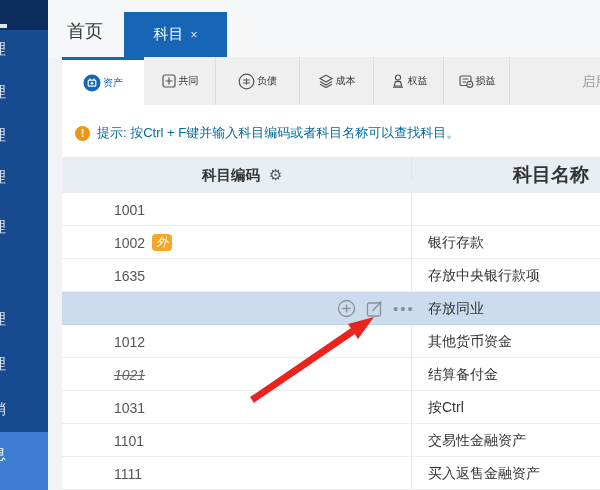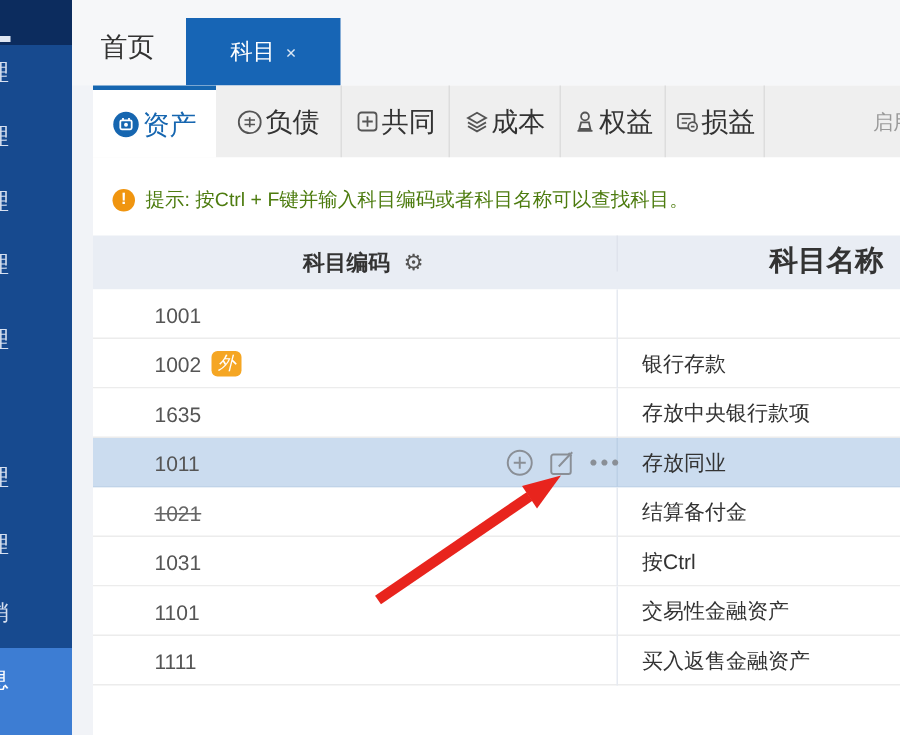--- a/index.html
+++ b/index.html
@@ -18,47 +18,47 @@
   .gutter { position:absolute; left:48px; top:0; width:14px; height:490px; background:#f1f3f7; }
 
   
   .tabsarea { position:absolute; left:48px; top:0; width:552px; height:57px; background:#f6f7f9; }
   .hometab { position:absolute; left:15px; top:0; height:53px; line-height:62px; font-size:18px; color:#333; padding:0 4px; cursor:pointer; }
   .activetab { position:absolute; left:76px; top:12px; width:103px; height:45px; background:#1765b5; color:#fff; font-size:15px; display:flex; align-items:center; justify-content:center; gap:7px; }
   .activetab .closex { font-size:12px; color:#dce8f5; }
 
   
   .ribbon { position:absolute; left:62px; top:57px; width:538px; height:48px; background:#efefef; display:flex; align-items:stretch; }
-  .rtab { display:flex; align-items:center; justify-content:center; gap:2px; font-size:18px; color:#333; border-right:1px solid #dddddd; cursor:pointer; }
+  .rtab { display:flex; align-items:center; justify-content:center; gap:2px; font-size:10px; color:#333; border-right:1px solid #dddddd; cursor:pointer; }
   .rtab svg { flex:0 0 auto; }
   .rtab.active { background:#ffffff; border-top:3px solid #1666b0; border-right:none; color:#1666b0; }
   .w0{width:82px}.w1{width:84px}.w2{width:72px}.w3{width:70px}.w4{width:74px}.w5{width:66px}
   .period { position:absolute; left:520px; top:0; height:48px; line-height:50px; font-size:13.5px; color:#999; white-space:nowrap; }
 
   
   .hintbar { position:absolute; left:62px; top:105px; width:538px; height:52px; background:#fff; }
   .hint-inner { position:absolute; left:13px; top:19px; display:flex; align-items:center; gap:7px; }
   .info-ic { width:15px; height:15px; border-radius:50%; background:#f0950f; color:#fff; font-size:11px; font-weight:bold; text-align:center; line-height:15px; flex:0 0 auto; }
-  .hint-text { font-size:13px; color:#4d7c0f; white-space:nowrap; }
+  .hint-text { font-size:13px; color:#0369a1; white-space:nowrap; }
 
   
   .thead { position:absolute; left:62px; top:157px; width:538px; height:36px; background:#e9edf4; }
   .th-code { position:absolute; left:0; top:0; width:350px; height:24px; border-right:1px solid #dfe3ec; }
   .th-code-inner { position:absolute; left:140px; top:0; height:36px; display:flex; align-items:center; gap:9px; }
   .th-label { font-size:14.5px; font-weight:600; color:#333; }
   .gear { font-size:15px; color:#555; cursor:pointer; }
   .th-name { position:absolute; left:451px; top:0; height:36px; line-height:36px; font-size:19px; font-weight:600; color:#333; }
 
   .rows { position:absolute; left:62px; top:193px; width:538px; }
   .row { position:relative; width:538px; height:33px; background:#fff; border-bottom:1px solid #ececec; }
   .row.selected { background:#cbdcef; border-bottom:1px solid #c0d3e8; }
-  .cell-code { position:absolute; left:0; top:0; width:350px; height:33px; border-right:1px solid #e6eaf1; display:flex; align-items:center; padding-left:41px; }
+  .cell-code { position:absolute; left:0; top:0; width:350px; height:33px; border-right:1px solid #e6eaf1; display:flex; align-items:center; padding-left:52px; }
   .row.selected .cell-code { border-right:1px solid #bcd0e6; }
   .code-text { font-size:14px; color:#555; }
-  .code-text.strike { text-decoration:line-through; color:#666; }
+  .code-text.strike { text-decoration:line-through; color:#666;font-style:italic; }
   .badge { display:inline-block; margin-left:7px; background:#f5a623; color:#fff; font-size:12px; font-style:italic; line-height:1; padding:2px 4px 3px; border-radius:4px; }
   .cell-name { position:absolute; left:366px; top:0; height:33px; display:flex; align-items:center; font-size:14px; color:#333; white-space:nowrap; }
   .actions { position:absolute; left:275px; top:0; height:33px; display:flex; align-items:center; gap:9px; }
   .act { cursor:pointer; display:flex; align-items:center; }
   .dots { color:#8a8f96; font-size:15px; letter-spacing:2px; line-height:10px; cursor:pointer; }
 
   .arrow-svg { position:absolute; left:0; top:0; pointer-events:none; }
 </style>
 </head>
 <body>
@@ -96,33 +96,33 @@
   <div class="ribbon">
     <div class="rtab active w0">
       <svg width="18" height="18" viewBox="0 0 18 18">
         <circle cx="9" cy="9" r="8.5" fill="#1666b0"></circle>
         <rect x="5.2" y="6.2" width="7.6" height="6" rx="1" fill="none" stroke="#fff" stroke-width="1.2"></rect>
         <circle cx="9" cy="9.2" r="1.3" fill="#fff"></circle>
         <path d="M7 6.2 V4.6 M11 6.2 V4.6" stroke="#fff" stroke-width="1.2"></path>
       </svg>
       <span>资产</span>
     </div>
+    <div class="rtab w2">
+      <svg width="16" height="16" viewBox="0 0 16 16">
+        <rect x="2" y="2" width="12" height="12" rx="2" fill="none" stroke="#555" stroke-width="1.2"></rect>
+        <path d="M8 4.5 v7 M4.5 8 h7" stroke="#555" stroke-width="1.2"></path>
+      </svg>
+      <span>共同</span>
+    </div>
     <div class="rtab w1">
       <svg width="17" height="17" viewBox="0 0 17 17">
         <circle cx="8.5" cy="8.5" r="7.3" fill="none" stroke="#555" stroke-width="1.2"></circle>
         <path d="M5 7 h7 M5 10 h7 M8.5 5.2 v6.6" stroke="#555" stroke-width="1.1"></path>
       </svg>
       <span>负债</span>
-    </div>
-    <div class="rtab w2">
-      <svg width="16" height="16" viewBox="0 0 16 16">
-        <rect x="2" y="2" width="12" height="12" rx="2" fill="none" stroke="#555" stroke-width="1.2"></rect>
-        <path d="M8 4.5 v7 M4.5 8 h7" stroke="#555" stroke-width="1.2"></path>
-      </svg>
-      <span>共同</span>
     </div>
     <div class="rtab w4">
       <svg width="16" height="16" viewBox="0 0 16 16">
         <path d="M8 2.2 L14 5.6 L8 9 L2 5.6 Z" fill="none" stroke="#555" stroke-width="1.2"></path>
         <path d="M2 8.6 L8 12 L14 8.6" fill="none" stroke="#555" stroke-width="1.2"></path>
         <path d="M2 11.2 L8 14.6 L14 11.2" fill="none" stroke="#555" stroke-width="1.2"></path>
       </svg>
       <span>成本</span>
     </div>
     <div class="rtab w3">
@@ -175,43 +175,46 @@
         </div>
         <div class="cell-name">银行存款</div>
       </div>
       <div class="row">
         <div class="cell-code">
           <span class="code-text">1635</span>
         </div>
         <div class="cell-name">存放中央银行款项</div>
       </div>
       <div class="row selected">
-        <div class="cell-code">
-          <span class="code-text">1011</span>
-        </div>
         <div class="actions">
           <span class="act">
             <svg width="19" height="19" viewBox="0 0 19 19">
               <circle cx="9.5" cy="9.5" r="8" fill="none" stroke="#8a8f96" stroke-width="1.3"></circle>
               <path d="M9.5 5.5 v8 M5.5 9.5 h8" stroke="#8a8f96" stroke-width="1.3"></path>
             </svg>
           </span>
           <span class="act">
             <svg width="19" height="19" viewBox="0 0 19 19">
               <rect x="2.5" y="4" width="13" height="13" rx="1.5" fill="none" stroke="#8a8f96" stroke-width="1.3"></rect>
               <path d="M7.5 12 L14.5 4.5 L16.5 2.5" fill="none" stroke="#8a8f96" stroke-width="1.3"></path>
               <path d="M14 3 l2 2" stroke="#8a8f96" stroke-width="1.3"></path>
             </svg>
           </span>
           <span class="dots">•••</span>
         </div>
         <div class="cell-name">存放同业</div>
       </div>
       <div class="row">
         <div class="cell-code">
+          <span class="code-text">1012</span>
+        </div>
+        <div class="cell-name">其他货币资金</div>
+      </div>
+      <div class="row">
+        <div class="cell-code">
           <span class="code-text strike">1021</span>
         </div>
         <div class="cell-name">结算备付金</div>
       </div>
       <div class="row">
         <div class="cell-code">
           <span class="code-text">1031</span>
         </div>
         <div class="cell-name">按Ctrl</div>
       </div>

